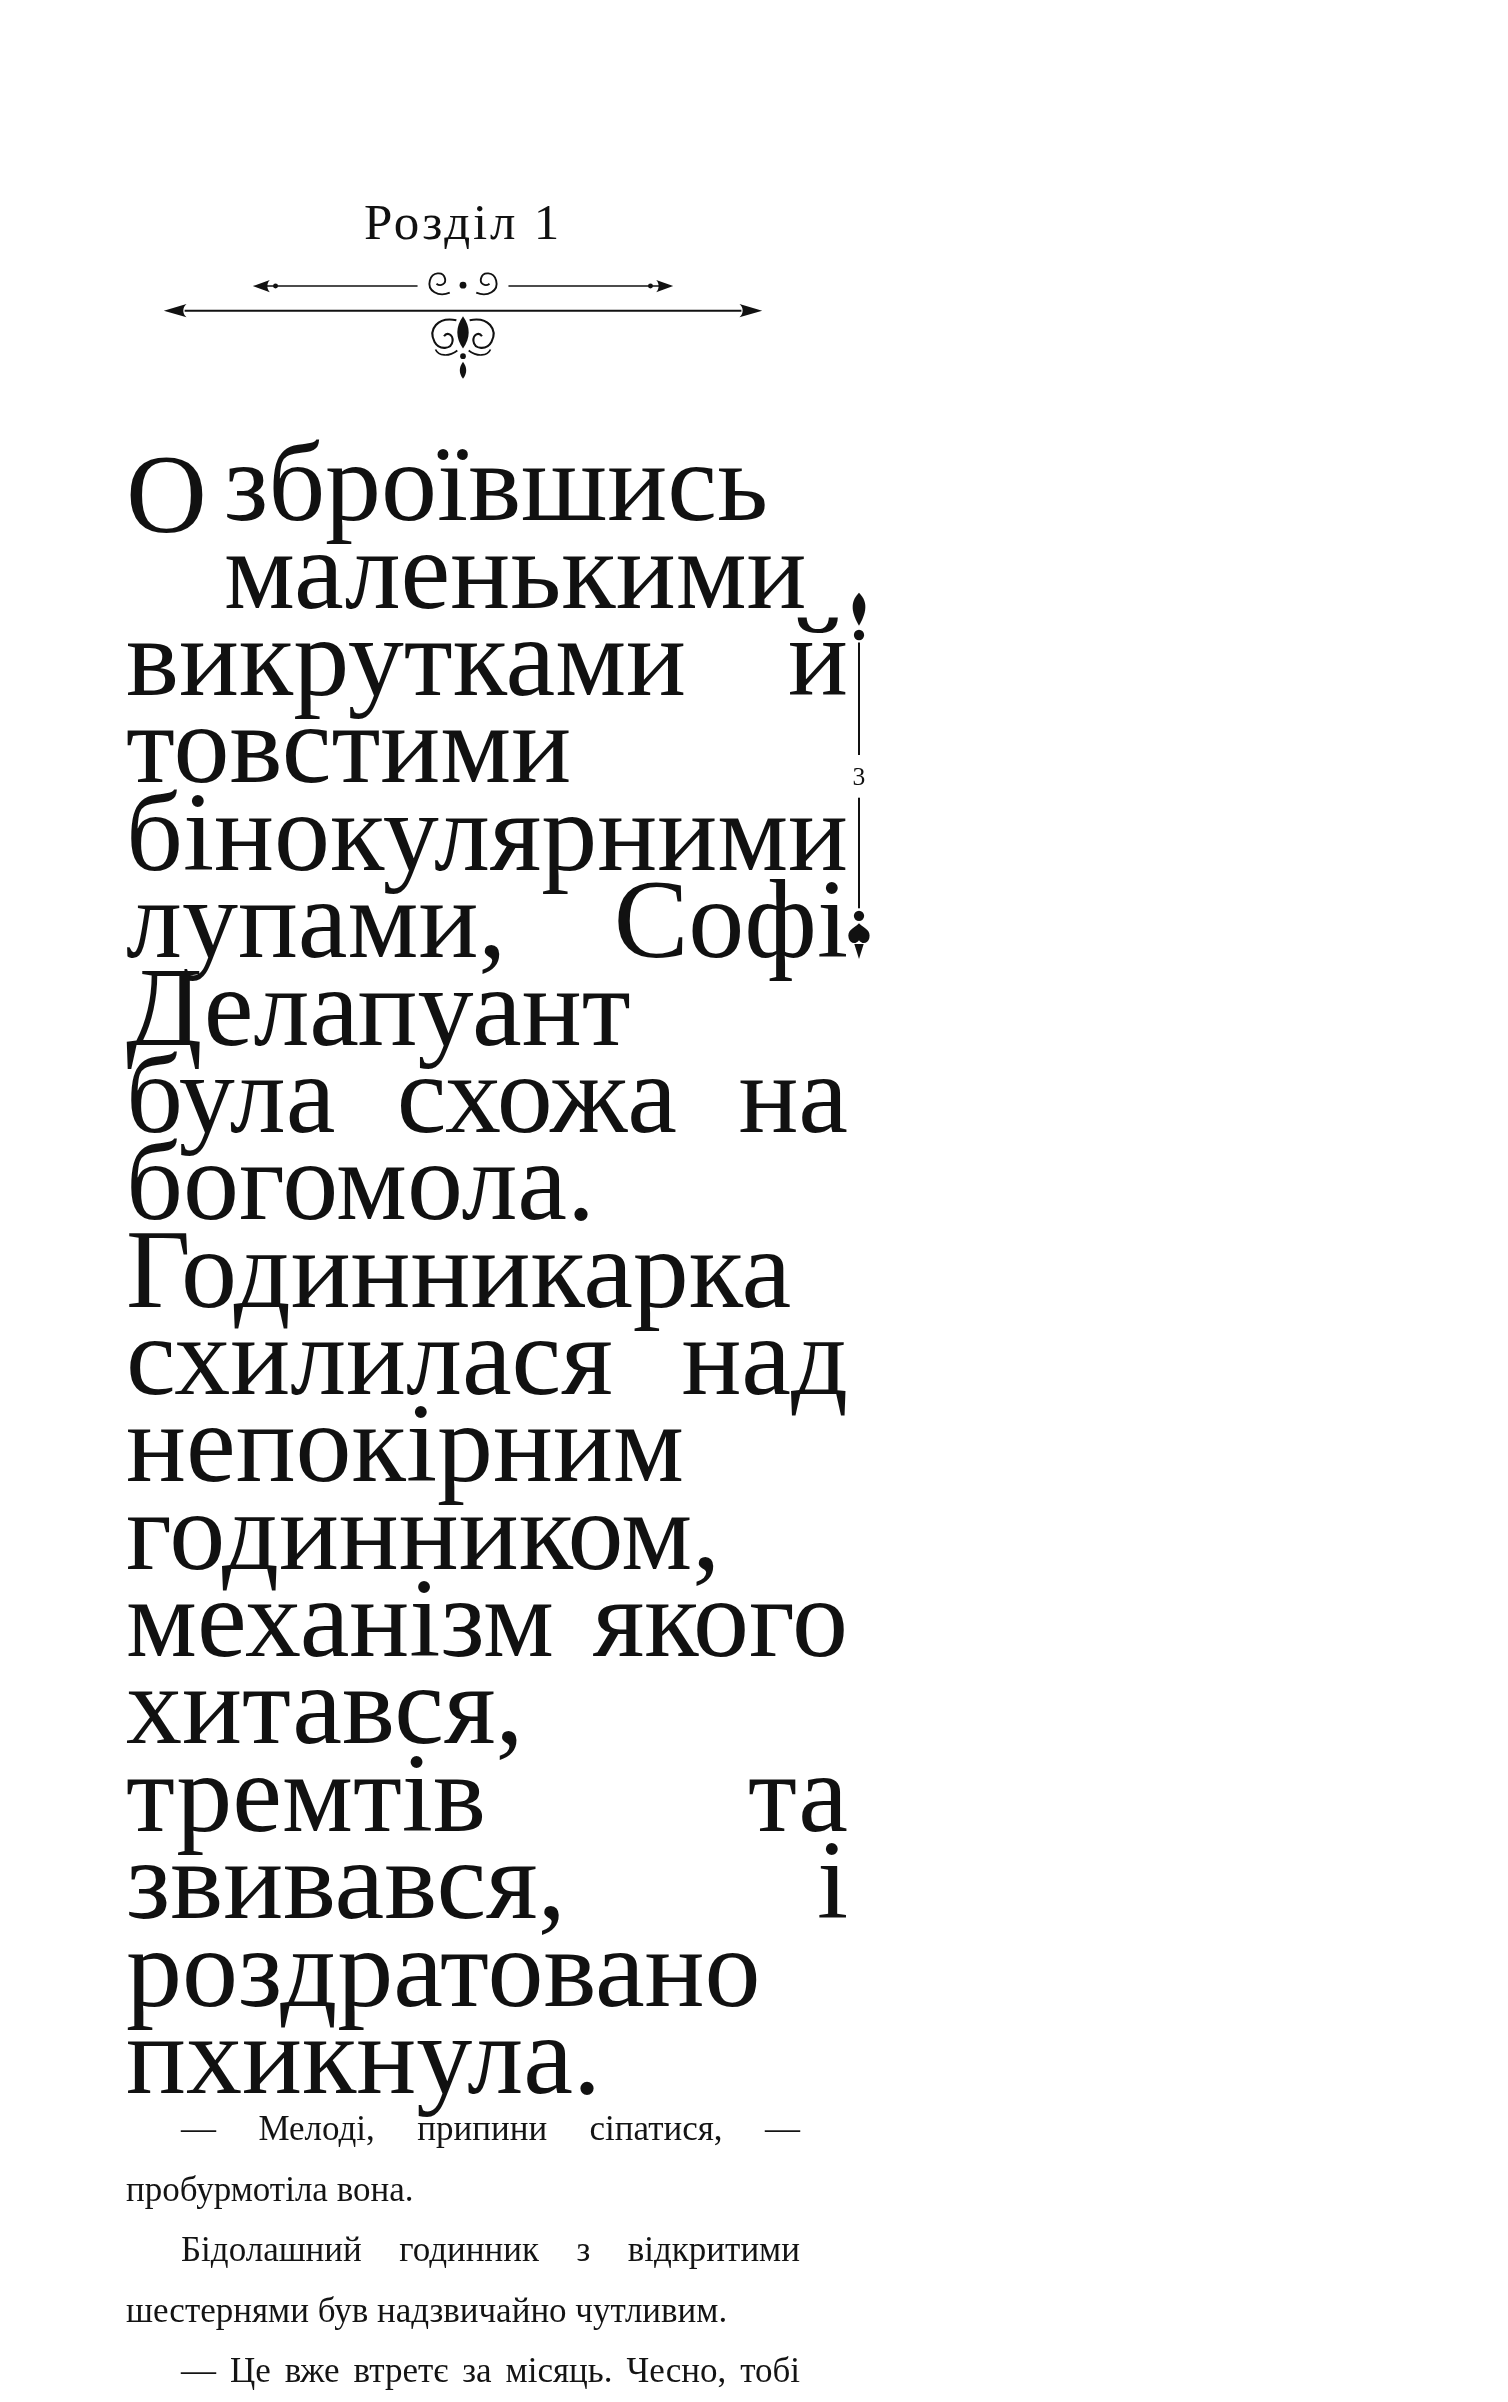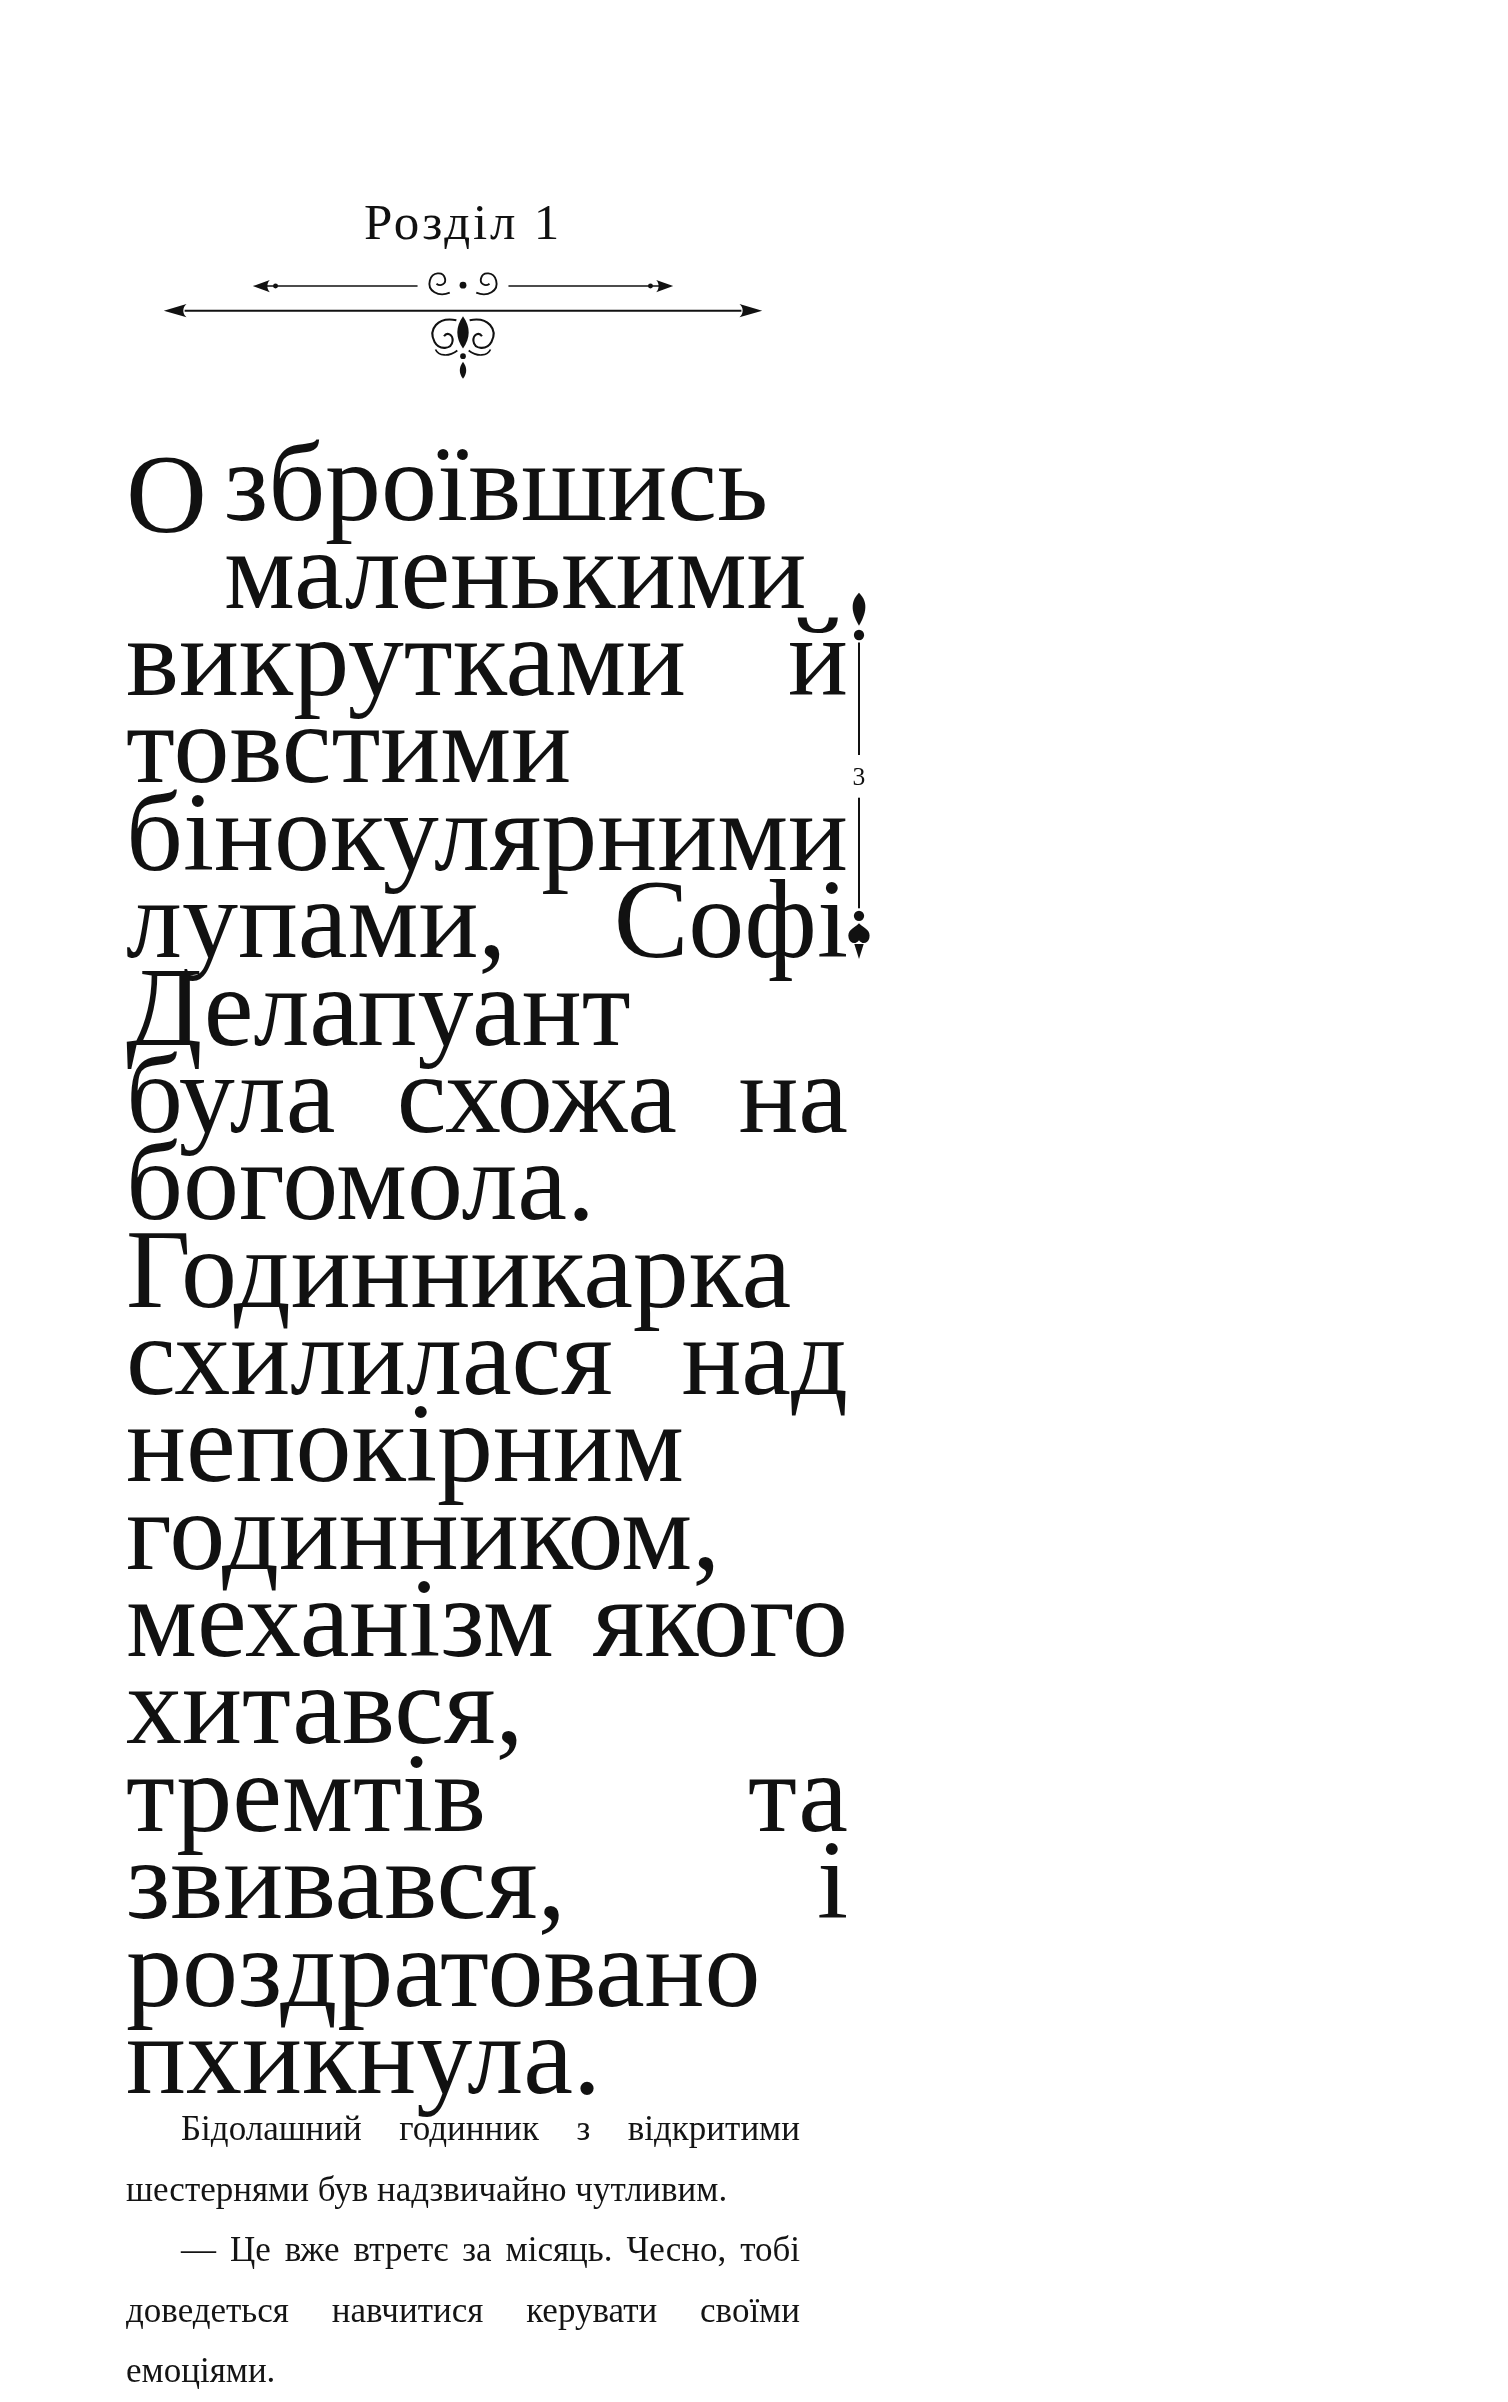--- a/index.html
+++ b/index.html
@@ -107,20 +107,21 @@
           <path d="M6,40 C15,47 26,46 29,39" fill="none" stroke-width="1.8"></path>
           <circle cx="0" cy="46" r="3" stroke="none"></circle>
           <path d="M0,52 C4.5,58 4.5,64 0,70 C-4.5,64 -4.5,58 0,52 Z" stroke="none"></path>
         </g>
       </g>
     </svg>
   </div>
 
   <div class="body-text">
       <p class="para dropcap"><span class="dropcap">О</span>зброївшись маленькими викрутками й товстими бінокулярними лупами, Софі Делапуант була схожа на богомола. Годинникарка схилилася над непокірним годинником, механізм якого хитався, тремтів та звивався, і роздратовано пхикнула.</p>
+      <p class="para indent">— Мелоді, припини сіпатися, — пробурмотіла вона.</p>
       <p class="para indent">Бідолашний годинник з відкритими шестернями був надзвичайно чутливим.</p>
       <p class="para indent">— Це вже втретє за місяць. Чесно, тобі доведеться навчитися керувати своїми емоціями.</p>
     </div>
 
   <div class="margin-ornament">
     <svg width="30" height="167" viewBox="0 0 32 176">
       <g fill="#111" stroke="#111">
         <path d="M16,3 C8,11 6,21 16,38 C26,21 24,11 16,3 Z" stroke="none"></path>
         <circle cx="16" cy="48" r="5.5" stroke="none"></circle>
         <line x1="16" y1="56" x2="16" y2="176" stroke-width="2.2"></line>

